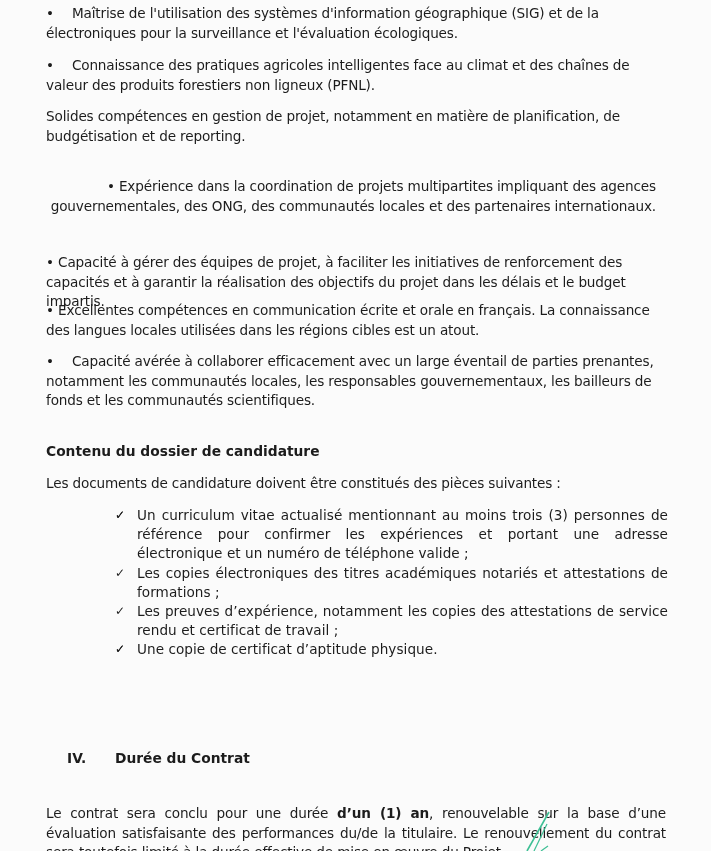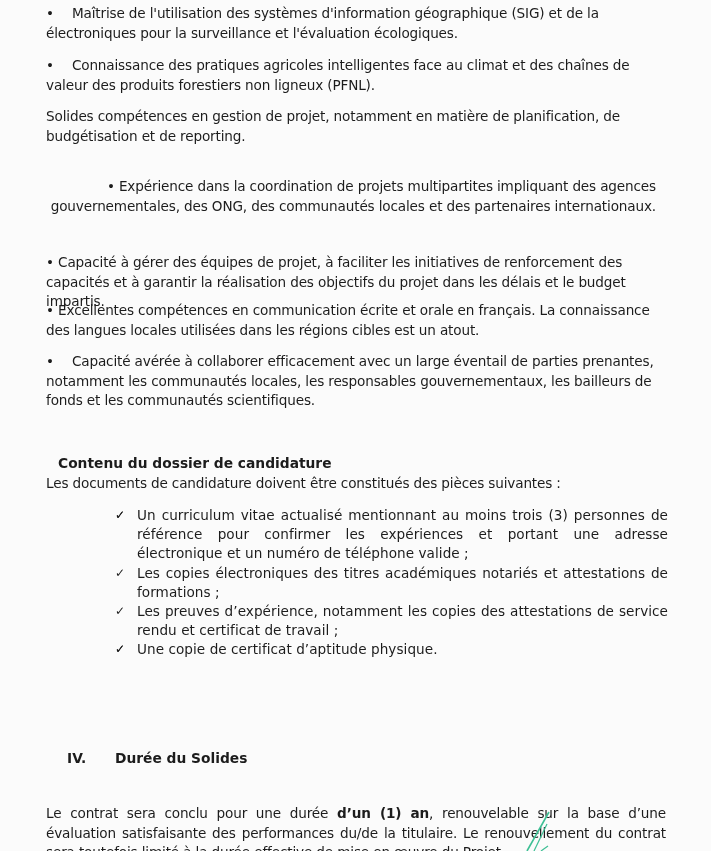--- a/index.html
+++ b/index.html
@@ -11,21 +11,21 @@
       position: relative;
     }
     .page { position: absolute; left: 0; top: 0; width: 711px; height: 851px; }
     .para {
       position: absolute; left: 46px; width: 610px;
       font-size: 13.6px; line-height: 19.6px; margin: 0;
       letter-spacing: -0.15px;
     }
     .heading {
       position: absolute; left: 46px;
-      font-size: 13.8px; font-weight: bold; margin: 12px;
+      font-size: 13.8px; font-weight: bold; margin: 0;
     }
     .checklist {
       position: absolute; left: 113px; width: 555px;
       list-style: none; margin: 0; padding: 0;
       font-size: 13.6px; line-height: 19.2px;
     }
     .checklist li { position: relative; padding-left: 24px; text-align: justify; letter-spacing: 0.05px; }
     .checklist .tick { position: absolute; left: 2px; top: 0; font-size: 12px; }
     .section-heading {
       position: absolute; left: 67px; top: 750px;
@@ -68,21 +68,21 @@
   <ul class="checklist" style="top:506px;">
     <li><span class="tick">✓</span></li>
     <li><span class="tick">✓</span><span>Un curriculum vitae actualisé mentionnant au moins trois (3) personnes de référence pour confirmer les expériences et portant une adresse électronique et un numéro de téléphone valide ;</span></li>
     <li><span class="tick">✓</span><span>Les copies électroniques des titres académiques notariés et attestations de formations ;</span></li>
     <li><span class="tick">✓</span><span>Les preuves d’expérience, notamment les copies des attestations de service rendu et certificat de travail ;</span></li>
     <li><span class="tick">✓</span></li>
     <li><span class="tick">✓</span><span>Une copie de certificat d’aptitude physique.</span></li>
   </ul>
 
   <div class="section-heading">
-    <span class="num">IV.</span><span>Durée du Solides</span>
+    <span class="num">IV.</span><span>Durée du Contrat</span>
   </div>
 
   <p class="para justify" style="top:787px;">
     <span>Le contrat sera conclu pour une durée </span><strong>d’un (1) an</strong><span>, renouvelable sur la base d’une évaluation satisfaisante des performances du/de la titulaire. Le renouvellement du contrat sera toutefois limité à la durée effective de mise en œuvre du Projet</span><strong>.</strong>
   </p>
 
   <svg class="signature" viewBox="0 0 711 851">
     <path d="M549 812 L527 851" stroke="#3dbf94" stroke-width="1.6" fill="none"></path>
     <path d="M547 824 L534 851" stroke="#3dbf94" stroke-width="1.2" fill="none"></path>
     <path d="M548 846 L541 851" stroke="#3dbf94" stroke-width="1.2" fill="none"></path>

